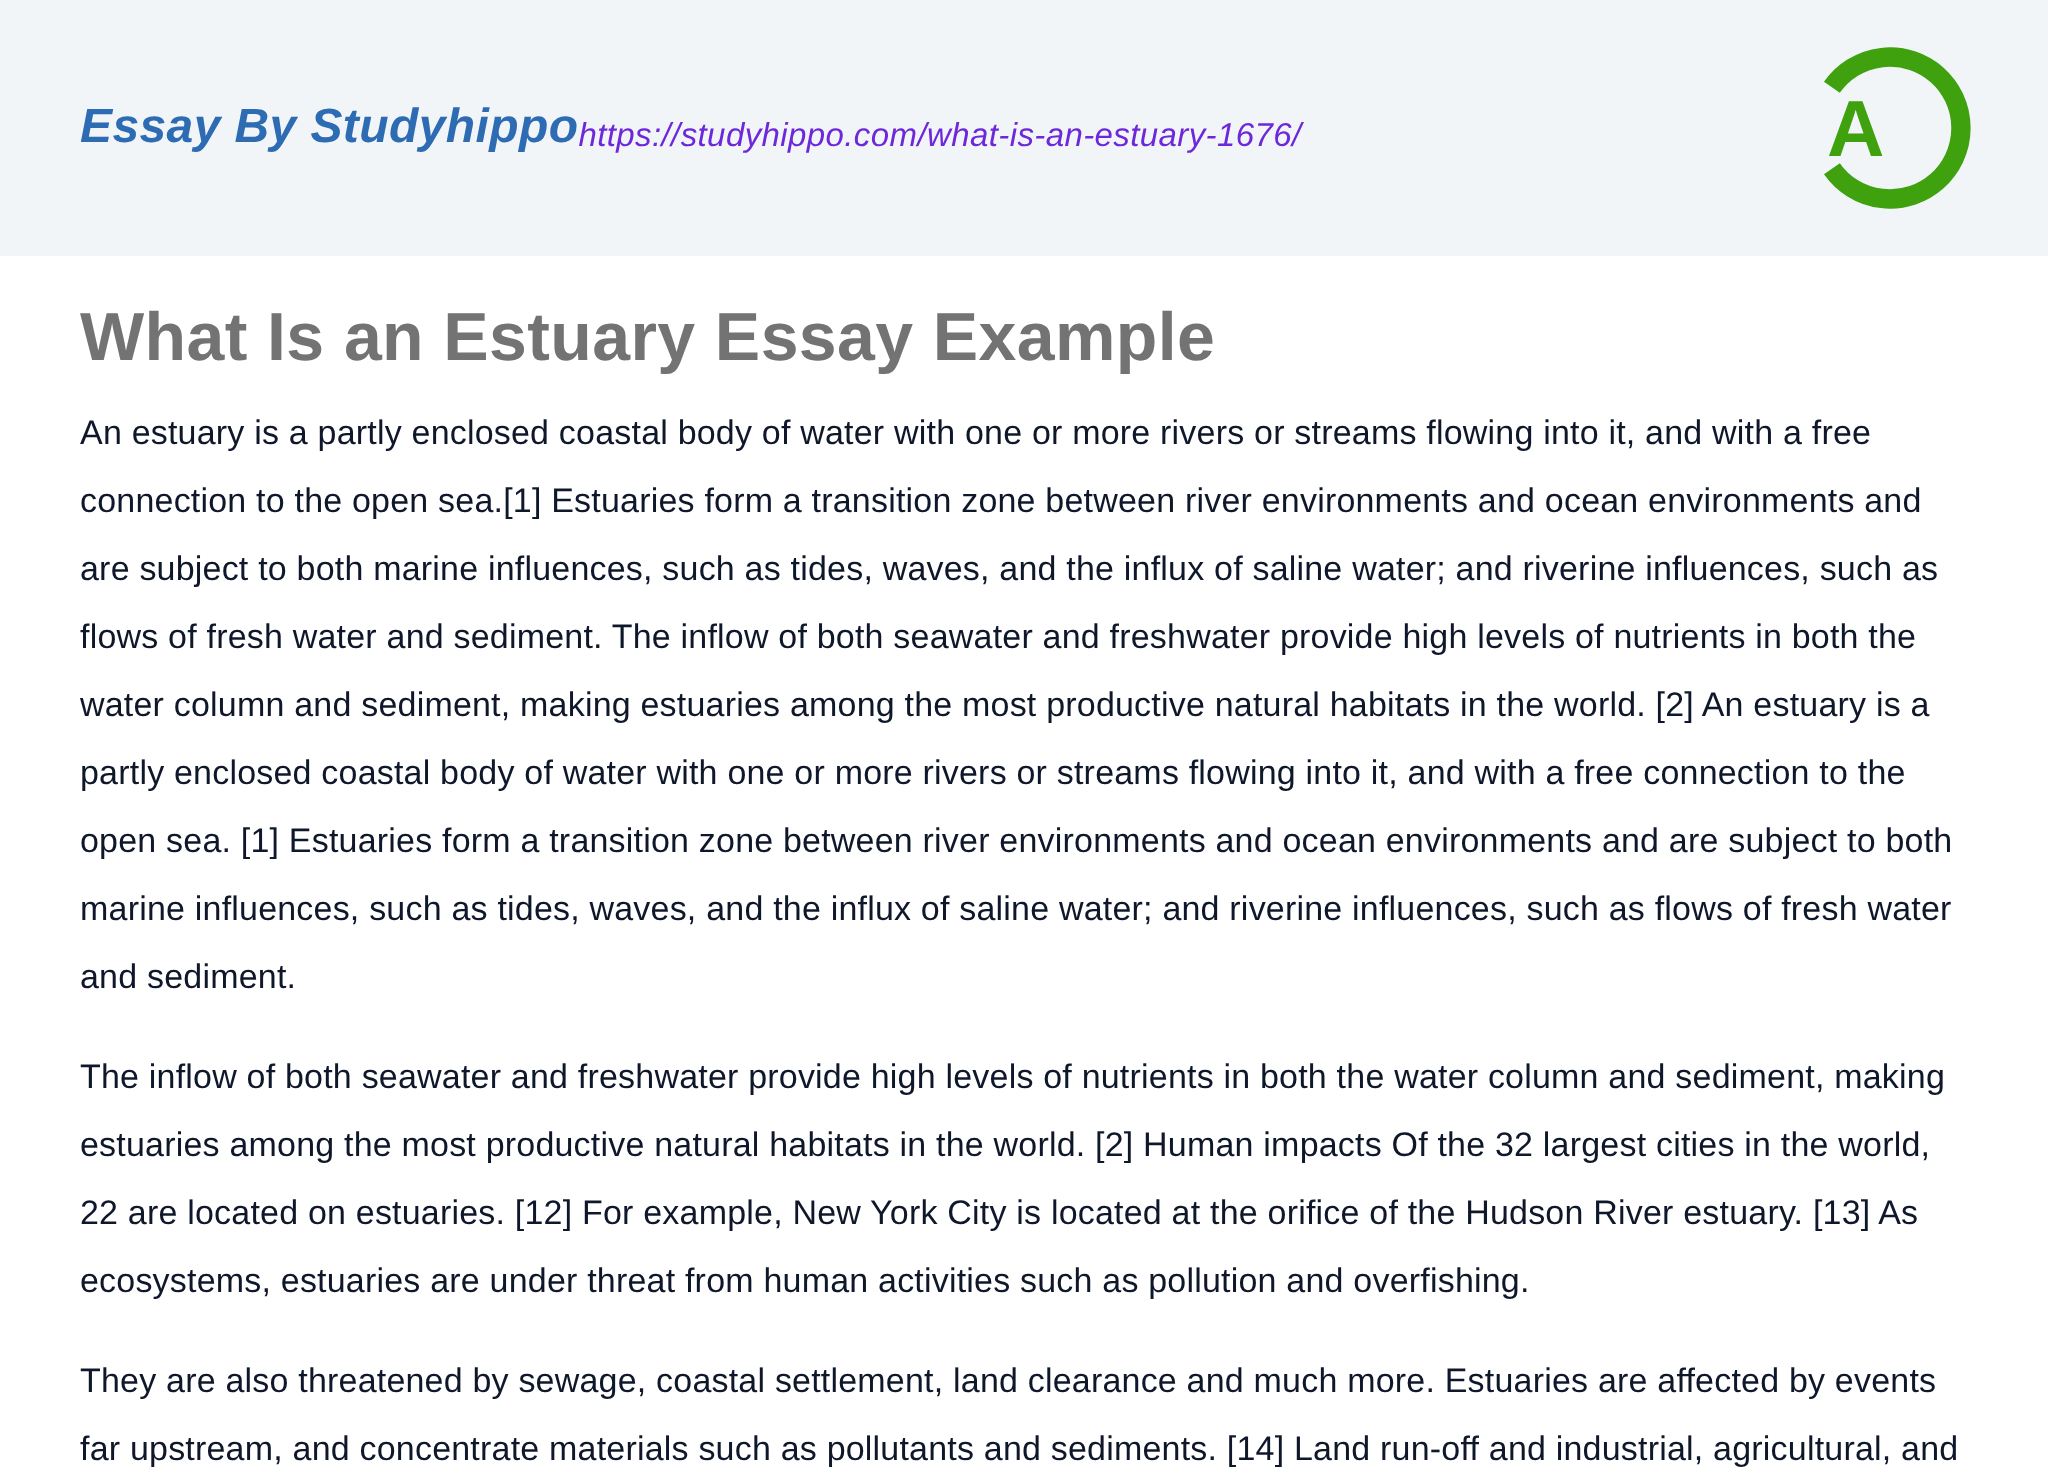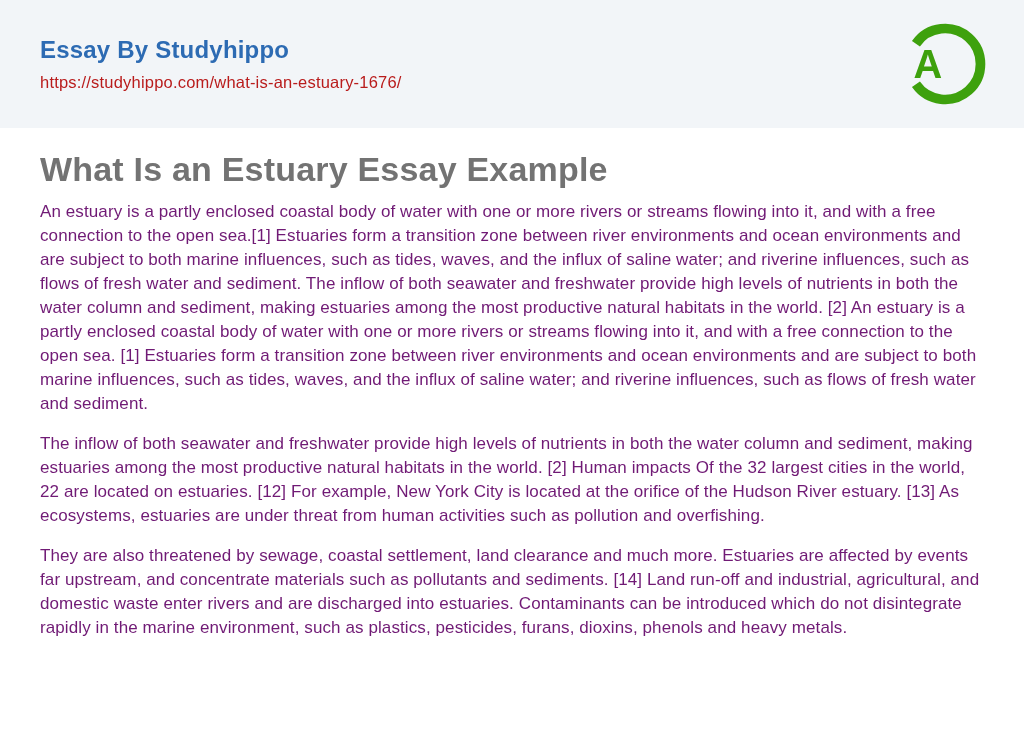--- a/index.html
+++ b/index.html
@@ -18,30 +18,30 @@
   
   .header {
     background: #f2f5f8;
     height: 128px;
     display: flex;
     align-items: center;
     justify-content: space-between;
     padding: 0 36px 0 40px;
     box-sizing: border-box;
   }
-  .header-text { display: flex; flex-direction: column; }
+  .header-text { display: flex; flex-direction: row; font-style: italic; }
   .site-title {
     color: #2d6bb3;
     font-size: 24px;
     font-weight: 700;
     letter-spacing: 0.2px;
     line-height: 1.2;
   }
   .page-url {
-    color: #b91c1c;
+    color: #6d28d9;
     font-size: 16.5px;
     font-weight: 400;
     text-decoration: none;
     margin-top: 9px;
     letter-spacing: 0.2px;
   }
   .logo { width: 86px; height: 86px; flex: 0 0 auto; }
   .logo svg { width: 86px; height: 86px; display: block; }
   
   .article {
@@ -53,22 +53,22 @@
     font-size: 34px;
     font-weight: 700;
     color: #737373;
     letter-spacing: 0.2px;
     line-height: 1.15;
   }
   .article p {
     margin: 0 0 16px 0;
     max-width: 946px;
     font-size: 17px;
-    line-height: 24px;
-    color: #701a75;
+    line-height: 34px;
+    color: #0f172a;
     letter-spacing: 0.1px;
   }
 </style>
 </head>
 <body>
 
 <div class="page">
 
   <header class="header">
     <div class="header-text">

